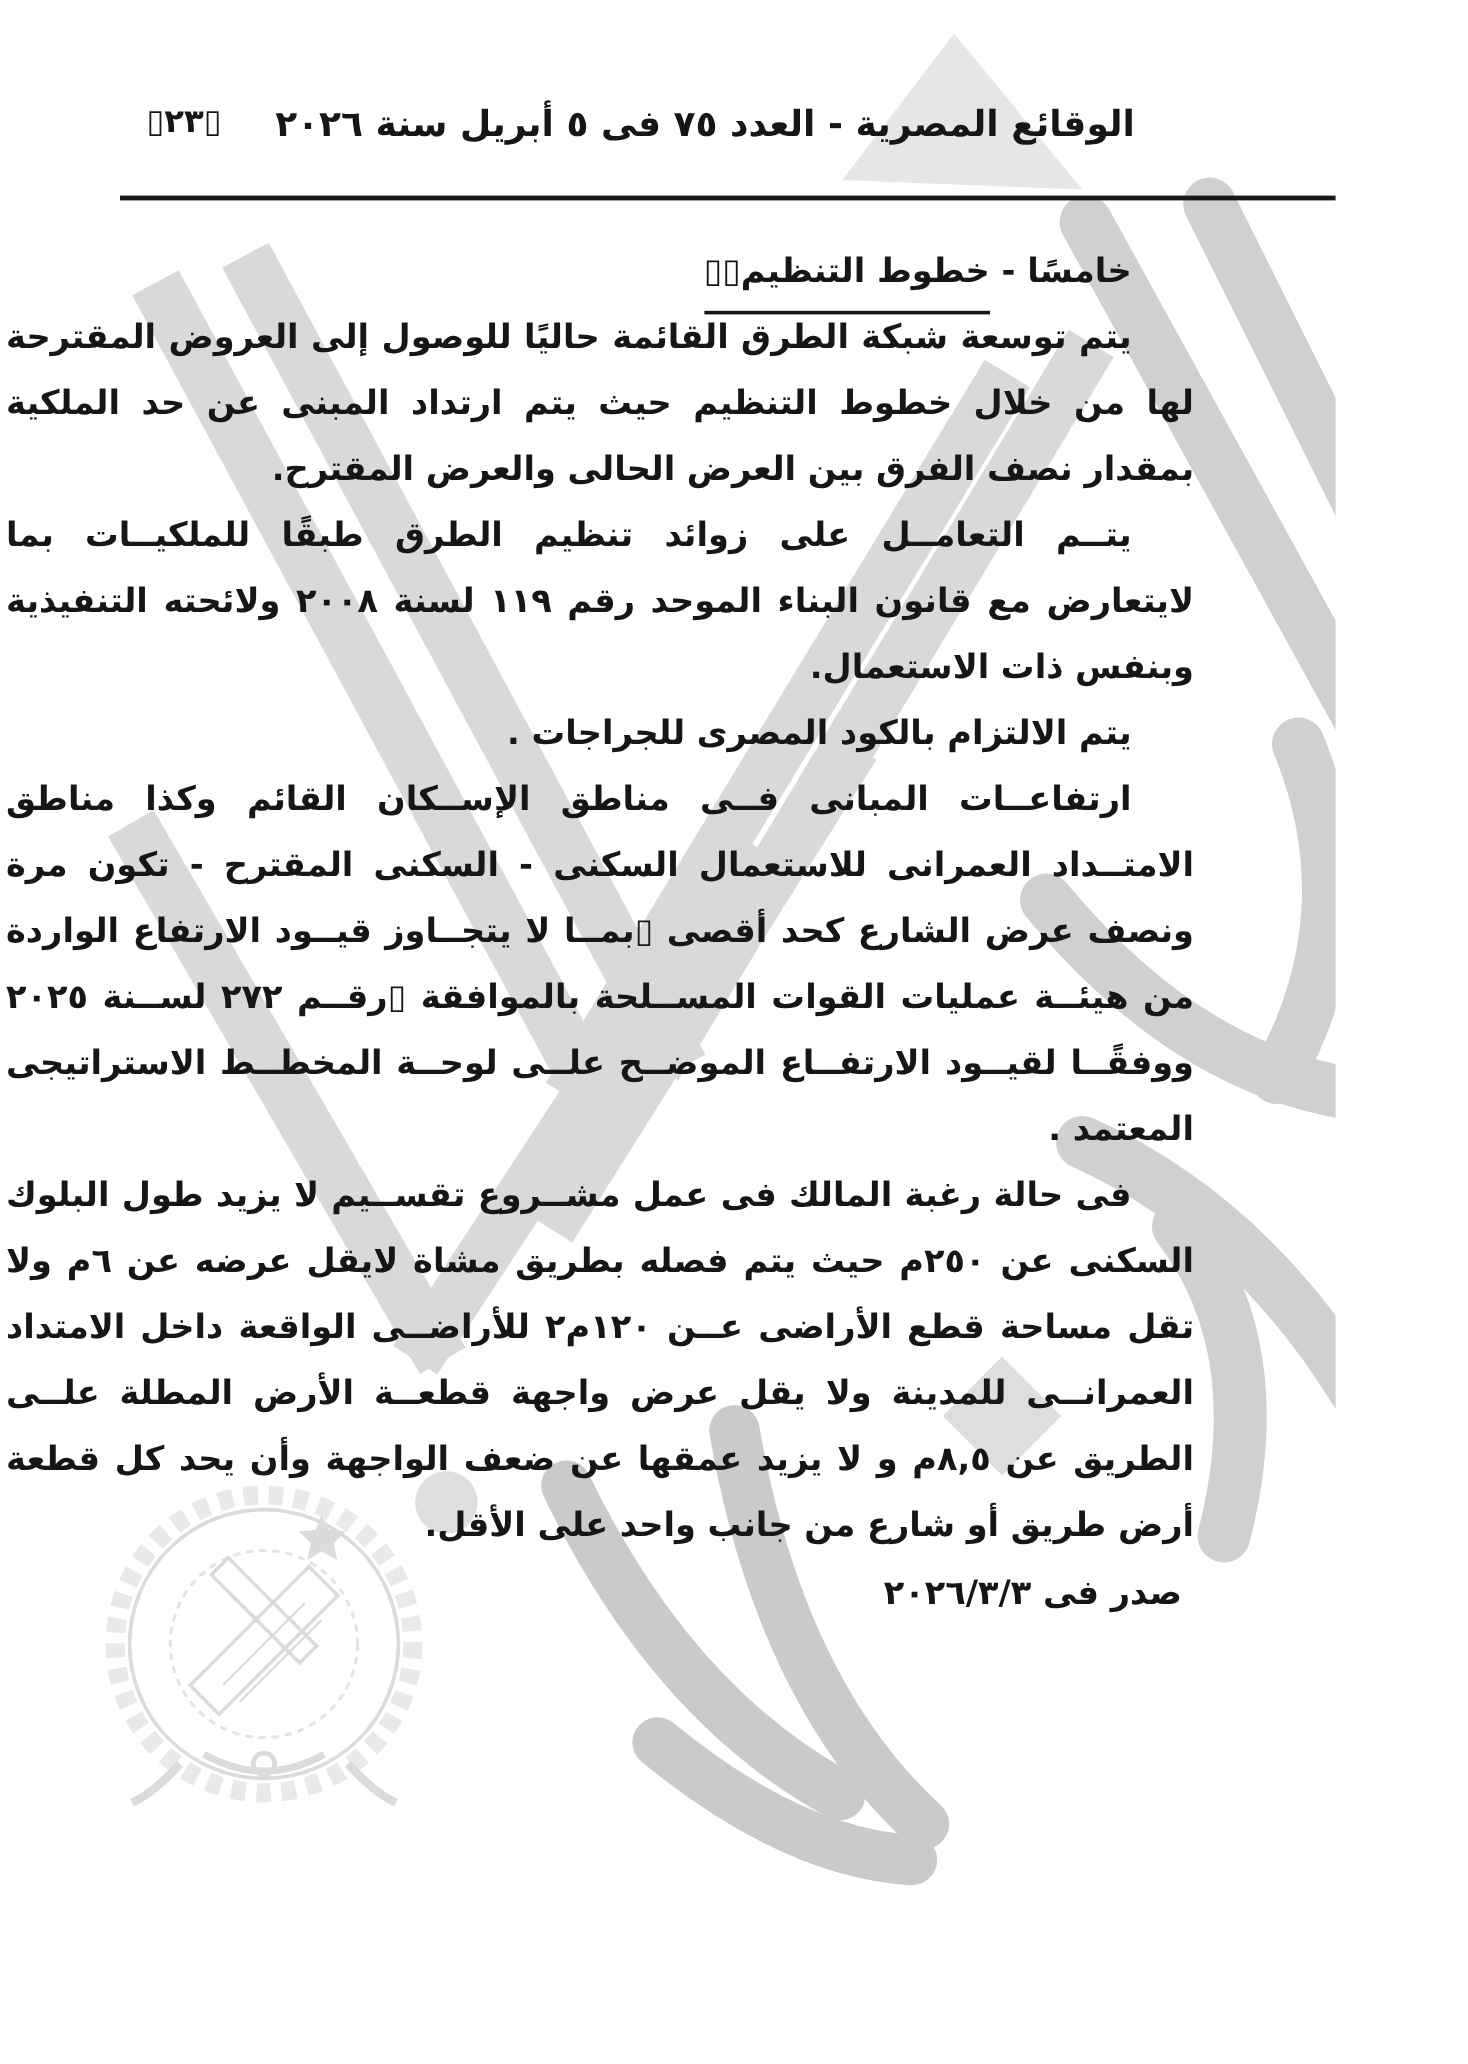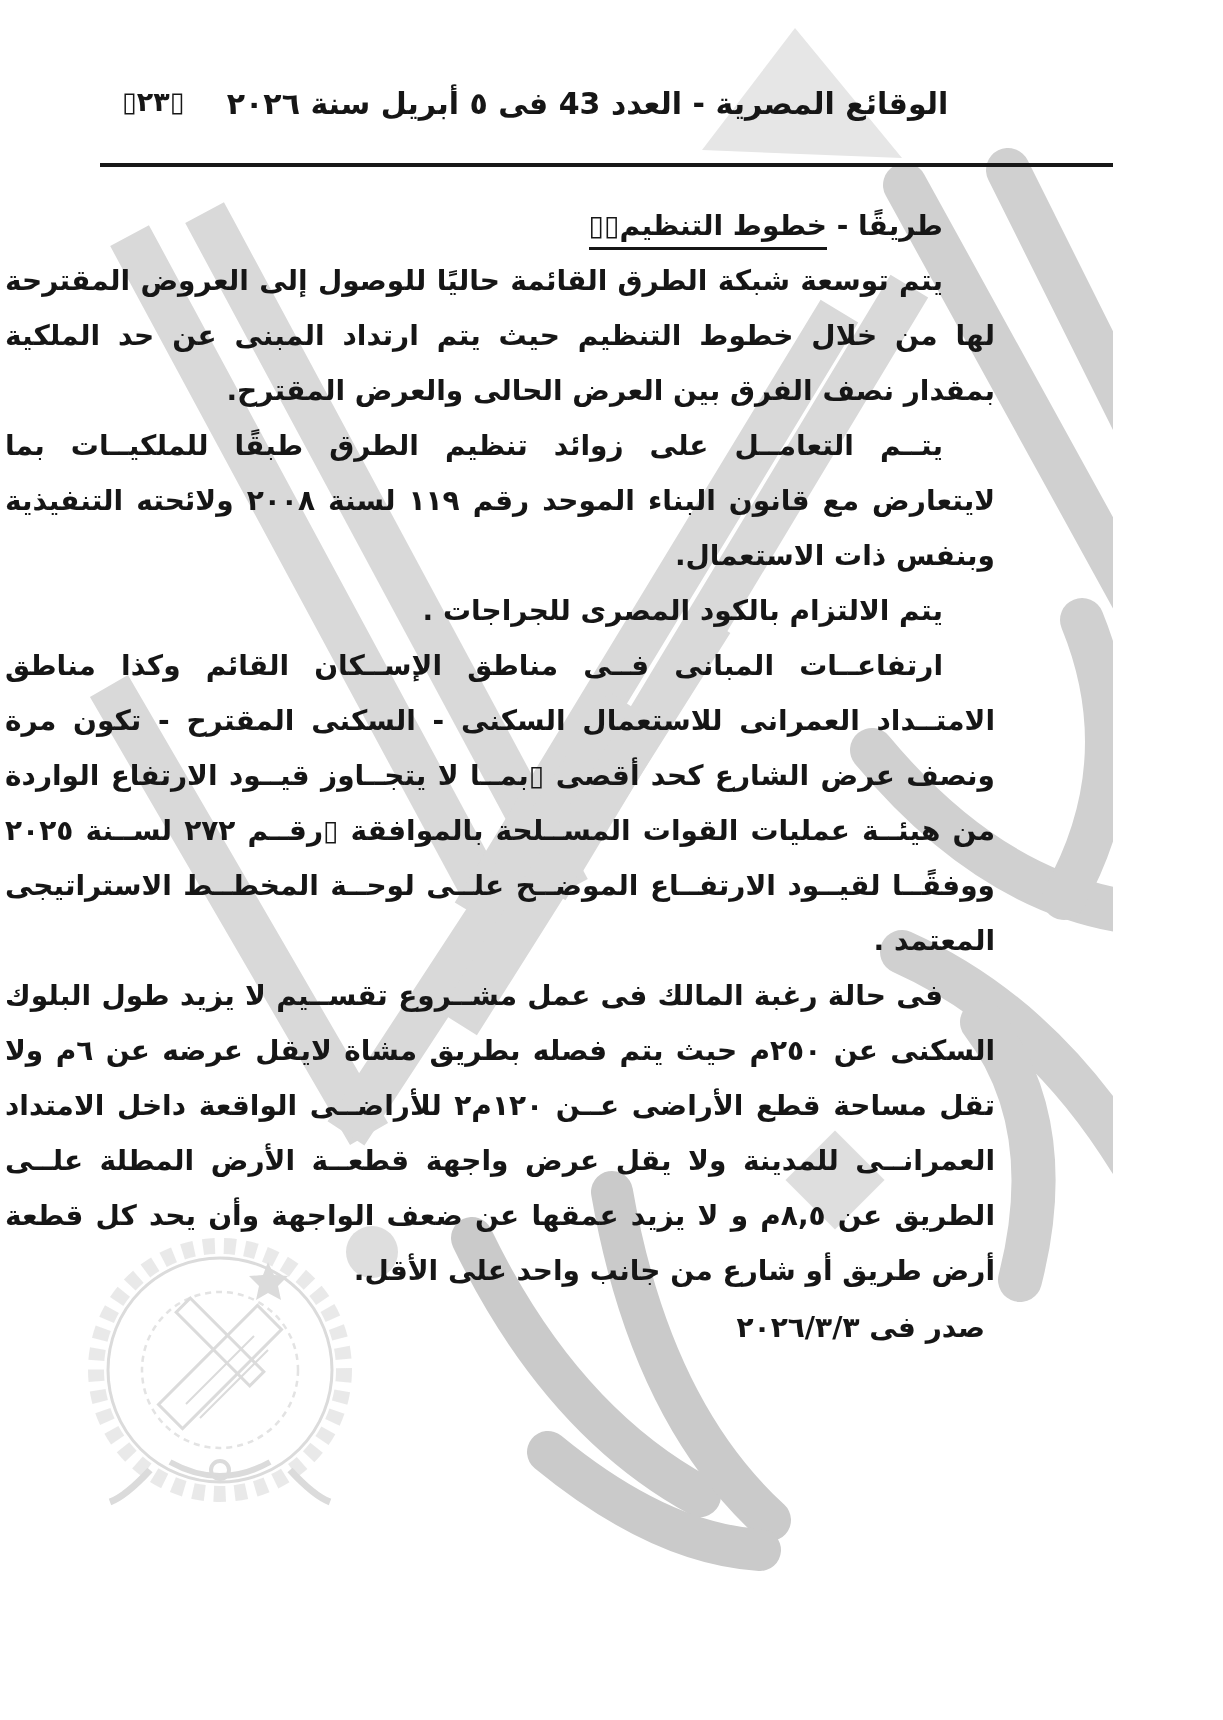--- a/index.html
+++ b/index.html
@@ -53,21 +53,21 @@
     font-size: 28px; font-weight: bold;
     line-height: 55px;
     color: #161616;
   }
   .doc p, .doc .h {
     margin: 0;
     text-indent: 52px;
   }
   .h .u {
     border-bottom: 3px solid #161616;
-    padding-bottom: 5px;
+    padding-bottom: 17px;
     margin-left: 24px;
   }
   .article-lead {
     font-weight: bold;
   }
   .issued {
     margin-top: 2px;
     text-align: right;
     text-indent: 10px;
   }
@@ -124,27 +124,27 @@
 
       <path d="M170,1462 q50,28 100,0" stroke-width="6"></path>
       <path d="M150,1470 q-24,26 -40,32" stroke-width="7"></path>
       <path d="M290,1470 q24,26 40,32" stroke-width="7"></path>
       <circle cx="220" cy="1470" r="9" stroke-width="4"></circle>
     </g>
   </svg>
 
   <div class="header">
     <div class="pagenum">▯٢٣▯</div>
-    <div class="gz-title">الوقائع المصرية - العدد 43 فى ٥ أبريل سنة ٢٠٢٦</div>
+    <div class="gz-title">الوقائع المصرية - العدد ٧٥ فى ٥ أبريل سنة ٢٠٢٦</div>
   </div>
   <div class="rule"></div>
 
   <div class="doc">
 
-    <div class="h"><span>طريقًا - </span><span class="u">خطوط التنظيم▯▯</span></div>
+    <div class="h"><span>خامسًا - </span><span class="u">خطوط التنظيم▯▯</span></div>
 
     <p>يتم توسعة شبكة الطرق القائمة حاليًا للوصول إلى العروض المقترحة لها من خلال خطوط التنظيم حيث يتم ارتداد المبنى عن حد الملكية بمقدار نصف الفرق بين العرض الحالى والعرض المقترح.</p>
 
 
     <p>يتــم التعامــل على زوائد تنظيم الطرق طبقًا للملكيــات بما لايتعارض مع قانون البناء الموحد رقم ١١٩ لسنة ٢٠٠٨ ولائحته التنفيذية وبنفس ذات الاستعمال.</p>
 
     <p>يتم الالتزام بالكود المصرى للجراجات .</p>
 
 
     <p>ارتفاعــات المبانى فــى مناطق الإســكان القائم وكذا مناطق الامتــداد العمرانى للاستعمال السكنى - السكنى المقترح - تكون مرة ونصف عرض الشارع كحد أقصى ▯بمــا لا يتجــاوز قيــود الارتفاع الواردة من هيئــة عمليات القوات المســلحة بالموافقة ▯رقــم ٢٧٢ لســنة ٢٠٢٥ ووفقًــا لقيــود الارتفــاع الموضــح علــى لوحــة المخطــط الاستراتيجى المعتمد .</p>

